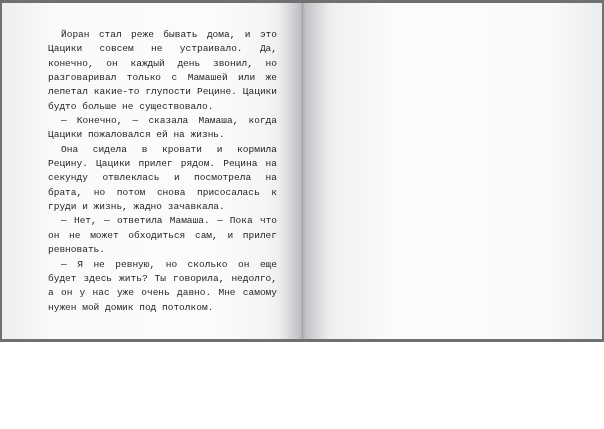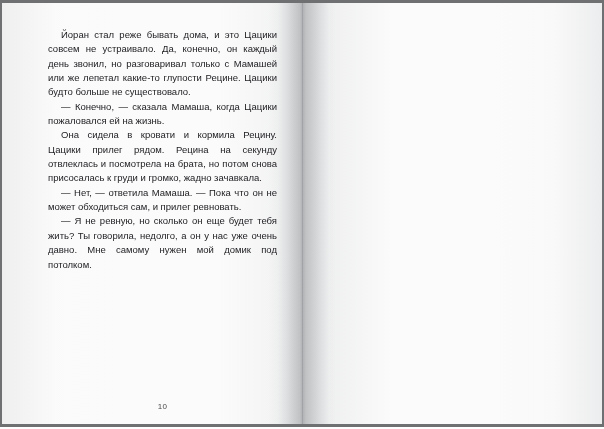--- a/index.html
+++ b/index.html
@@ -3,24 +3,24 @@
 <meta charset="utf-8">
 <style>
   html, body {
     margin: 0;
     padding: 0;
     background: #ffffff;
   }
   #book {
     position: relative;
     width: 604px;
-    height: 427px;
+    height: 342px;
     overflow: hidden;
     background: #fdfdfd;
-    font-family: Liberation Sans, sans-serif;
+    font-family: Liberation Mono, monospace;
   }
 
   
   .edge {
     position: absolute;
     background: #6e7072;
     z-index: 40;
   }
   .edge-top    { left: 0; top: 0;      width: 604px; height: 3px; }
   .edge-bottom { left: 0; bottom: 0;   width: 604px; height: 3px; }
@@ -130,23 +130,23 @@
 </style>
 </head>
 <body>
 
 <div id="book">
 
   <div class="page page-left">
     <div class="textblock textblock-left">
       <p>Йоран стал реже бывать дома, и это Цацики совсем не устраивало. Да, конечно, он каждый день звонил, но разговаривал только с Мамашей или же лепетал какие-то глупости Рецине. Цацики будто больше не существовало.</p>
       <p>— Конечно, — сказала Мамаша, когда Цацики пожаловался ей на жизнь.</p>
-      <p>Она сидела в кровати и кормила Рецину. Цацики прилег рядом. Рецина на секунду отвлеклась и посмотрела на брата, но потом снова присосалась к груди и громко, жадно зачавкала.</p>
+      <p>Она сидела в кровати и кормила Рецину. Цацики прилег рядом. Рецина на секунду отвлеклась и посмотрела на брата, но потом снова присосалась к груди и жизнь, жадно зачавкала.</p>
       <p>— Нет, — ответила Мамаша. — Пока что он не может обходиться сам, и прилег ревновать.</p>
-      <p>— Я не ревную, но сколько он еще будет тебя жить? Ты говорила, недолго, а он у нас уже очень давно. Мне самому нужен мой домик под потолком.</p>
+      <p>— Я не ревную, но сколько он еще будет здесь жить? Ты говорила, недолго, а он у нас уже очень давно. Мне самому нужен мой домик под потолком.</p>
     </div>
     <div class="folio folio-left">10</div>
   </div>
 
   <div class="page page-right">
     
     
   </div>
 
   <div class="gutter"></div>

